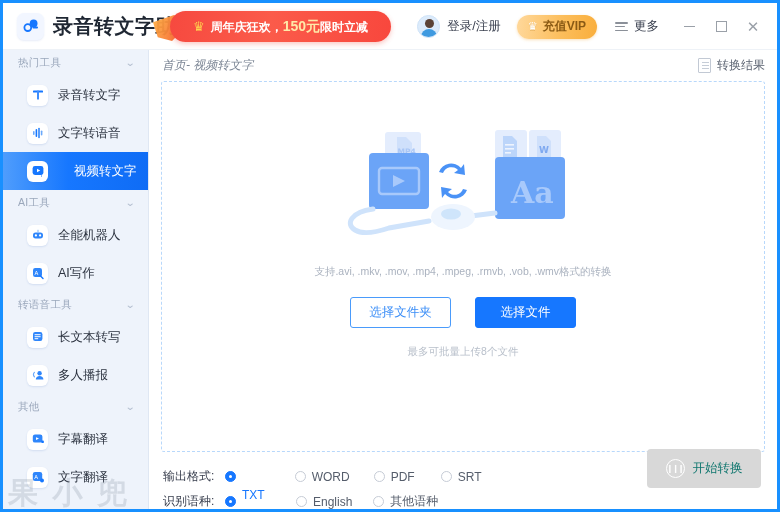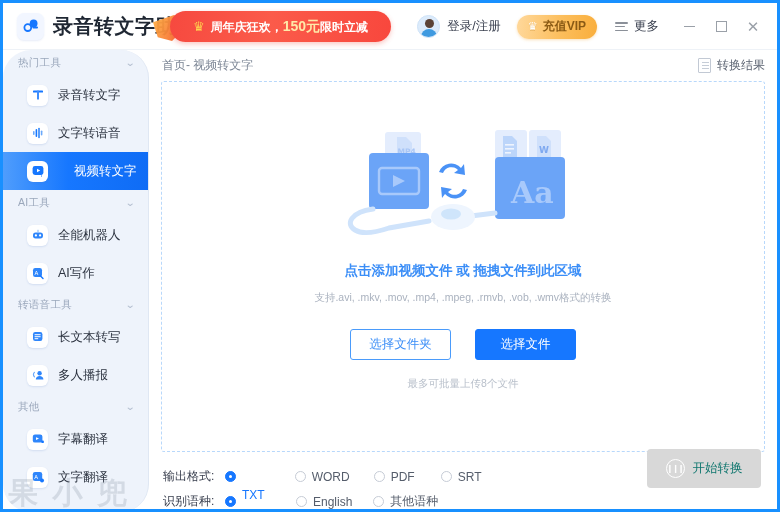--- a/index.html
+++ b/index.html
@@ -110,21 +110,20 @@
   .win-btn .max { width:11px; height:11px; border:1.4px solid #9aa0a8; display:block; }
   .win-btn .cls { font-size:15px; line-height:1; color:#9aa0a8; }
 
   
   .sidebar {
     position: absolute; left:0; top:47px;
     width:146px; height:462px;
     background:#eef3fb;
     border-right:1px solid #dfe7f3;
     overflow:hidden;
-    border-radius:28px;
   }
   .side-group-title {
     display:flex; align-items:center; justify-content:space-between;
     padding: 0 13px 0 15px;
     height: 26px;
     font-size: 10.5px; color:#9aa7bb; letter-spacing:.3px;
     cursor:pointer;
   }
   .chev { color:#b4bfd0; font-size:10px; line-height:1; transform: scaleX(1.3); }
   .side-item {
@@ -153,21 +152,21 @@
   
   .main {
     position:absolute; left:146px; top:47px;
     width:628px; height:462px;
     background:#ffffff;
   }
   .breadcrumb-row {
     height:31px; display:flex; align-items:center; justify-content:space-between;
     padding: 0 12px 0 13px;
   }
-  .breadcrumb { font-size:12px; color:#7b8594; }
+  .breadcrumb { font-size:12px; color:#7b8594;font-style:italic; }
   .result-link { display:flex; align-items:center; cursor:pointer; }
   .doc-icon {
     width:13px; height:15px; border:1px solid #c2c9d4; border-radius:1px;
     position:relative; background:#fff;
   }
   .doc-icon::after{
     content:""; position:absolute; left:2.5px; top:3px; width:7px; height:1px;
     background:#c6cdd7; box-shadow:0 3px 0 #c6cdd7, 0 6px 0 #c6cdd7;
   }
   .result-label { margin-left:6px; font-size:12px; color:#5a6270; }
@@ -175,21 +174,21 @@
   .dropzone {
     position:absolute; left:12px; top:31px;
     width:604px; height:371px;
     border:1px dashed #b8d8fb; border-radius:3px;
     display:flex; flex-direction:column; align-items:center;
     background:#fff;
   }
   .illus { margin-top:42px; width:260px; height:130px; }
   .dz-title { margin-top:8px; font-size:13.5px; font-weight:bold; color:#3b8ef7; }
   .dz-formats { margin-top:11px; font-size:10.5px; color:#aab2bf; }
-  .dz-btns { margin-top:24px; display:flex; gap:24px; }
+  .dz-btns { margin-top:18px; display:flex; gap:24px; }
   .btn-outline {
     width:101px; height:31px; border:1px solid #4a9bfb; border-radius:3px;
     background:#fff; color:#3b8ef7; font-size:12.5px;
     display:flex; align-items:center; justify-content:center; cursor:pointer;
   }
   .btn-primary {
     width:101px; height:31px; border:1px solid #1677ff; border-radius:3px;
     background:#1677ff; color:#fff; font-size:12.5px;
     display:flex; align-items:center; justify-content:center; cursor:pointer;
   }
@@ -445,21 +444,20 @@
           <path d="M162 89 L138 92" stroke="#cfe3fb" stroke-width="5" fill="none" stroke-linecap="round"></path>
 
           <ellipse cx="120" cy="93" rx="22" ry="13" fill="#eef5fe"></ellipse>
           <ellipse cx="118" cy="90" rx="10" ry="5.5" fill="#cfe5fb"></ellipse>
 
           <path d="M106 48 a13 13 0 0 1 22 -4 l3 -4 1 11 -11 -2 4 -3 a9 9 0 0 0 -15 3 z" fill="#4a92f6"></path>
           <path d="M134 66 a13 13 0 0 1 -22 4 l-3 4 -1 -11 11 2 -4 3 a9 9 0 0 0 15 -3 z" fill="#4a92f6"></path>
         </svg>
       </div>
 
-      <div class="dz-title">点击添加视频文件 或 拖拽文件到此区域</div>
       <div class="dz-formats">支持.avi, .mkv, .mov, .mp4, .mpeg, .rmvb, .vob, .wmv格式的转换</div>
 
       <div class="dz-btns">
         <div class="btn-outline">选择文件夹</div>
         <div class="btn-primary">选择文件</div>
       </div>
 
       <div class="dz-hint">最多可批量上传8个文件</div>
     </div>
 

